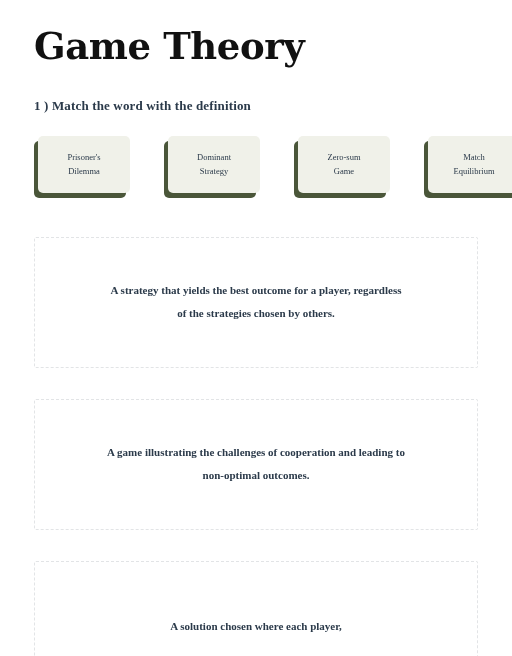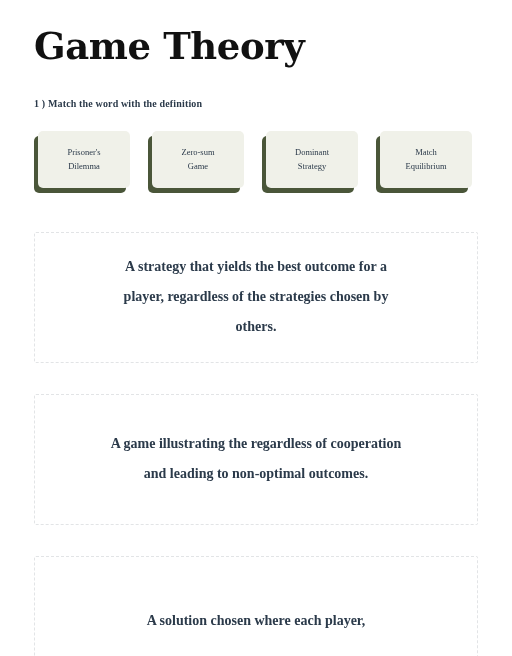--- a/index.html
+++ b/index.html
@@ -35,29 +35,29 @@
     letter-spacing: -0.4px;
     color: #111111;
   }
 
   
   .prompt {
     margin: 0;
     padding-top: 32px;
     font-family: "Liberation Serif", "DejaVu Serif", serif;
     font-weight: 700;
-    font-size: 10px;
+    font-size: 13px;
     letter-spacing: 0.15px;
     color: #2b3a4a;
   }
 
   
   .cards-row {
     display: flex;
-    gap: 22px;
+    gap: 38px;
     padding-top: 22px;
     padding-left: 4px;
   }
 
   .word-card {
     position: relative;
     width: 92px;
     height: 57px;
     flex: 0 0 92px;
     background: #f0f1e9;
@@ -96,21 +96,21 @@
     background: #ffffff;
     display: flex;
     align-items: center;
     justify-content: center;
     padding: 0 40px;
   }
 
   .def-text {
     font-family: "Liberation Serif", "DejaVu Serif", serif;
     font-weight: 700;
-    font-size: 14px;
+    font-size: 11px;
     line-height: 2.15;
     text-align: center;
     color: #2b3a4a;
     max-width: 300px;
   }
 </style>
 </head>
 <body>
 
 <div class="page">
@@ -120,44 +120,44 @@
   <p class="prompt">1 ) Match the word with the definition</p>
 
   <div class="cards-row">
 
     <div class="word-card">
       <span class="word-card-label">Prisoner's
 Dilemma</span>
     </div>
 
     <div class="word-card">
-      <span class="word-card-label">Zero-sum
-Game</span>
+      <span class="word-card-label">Dominant
+Strategy</span>
     </div>
 
     <div class="word-card">
-      <span class="word-card-label">Dominant
-Strategy</span>
+      <span class="word-card-label">Zero-sum
+Game</span>
     </div>
 
     <div class="word-card">
       <span class="word-card-label">Match
 Equilibrium</span>
     </div>
 
   </div>
 
   <div class="definitions">
 
     <div class="def-box">
       <span class="def-text">A strategy that yields the best outcome for a player, regardless of the strategies chosen by others.</span>
     </div>
 
     <div class="def-box">
-      <span class="def-text">A game illustrating the regardless of cooperation and leading to non-optimal outcomes.</span>
+      <span class="def-text">A game illustrating the challenges of cooperation and leading to non-optimal outcomes.</span>
     </div>
 
     <div class="def-box">
       <span class="def-text">A solution chosen where each player,</span>
     </div>
 
   </div>
 
 </div>
 

